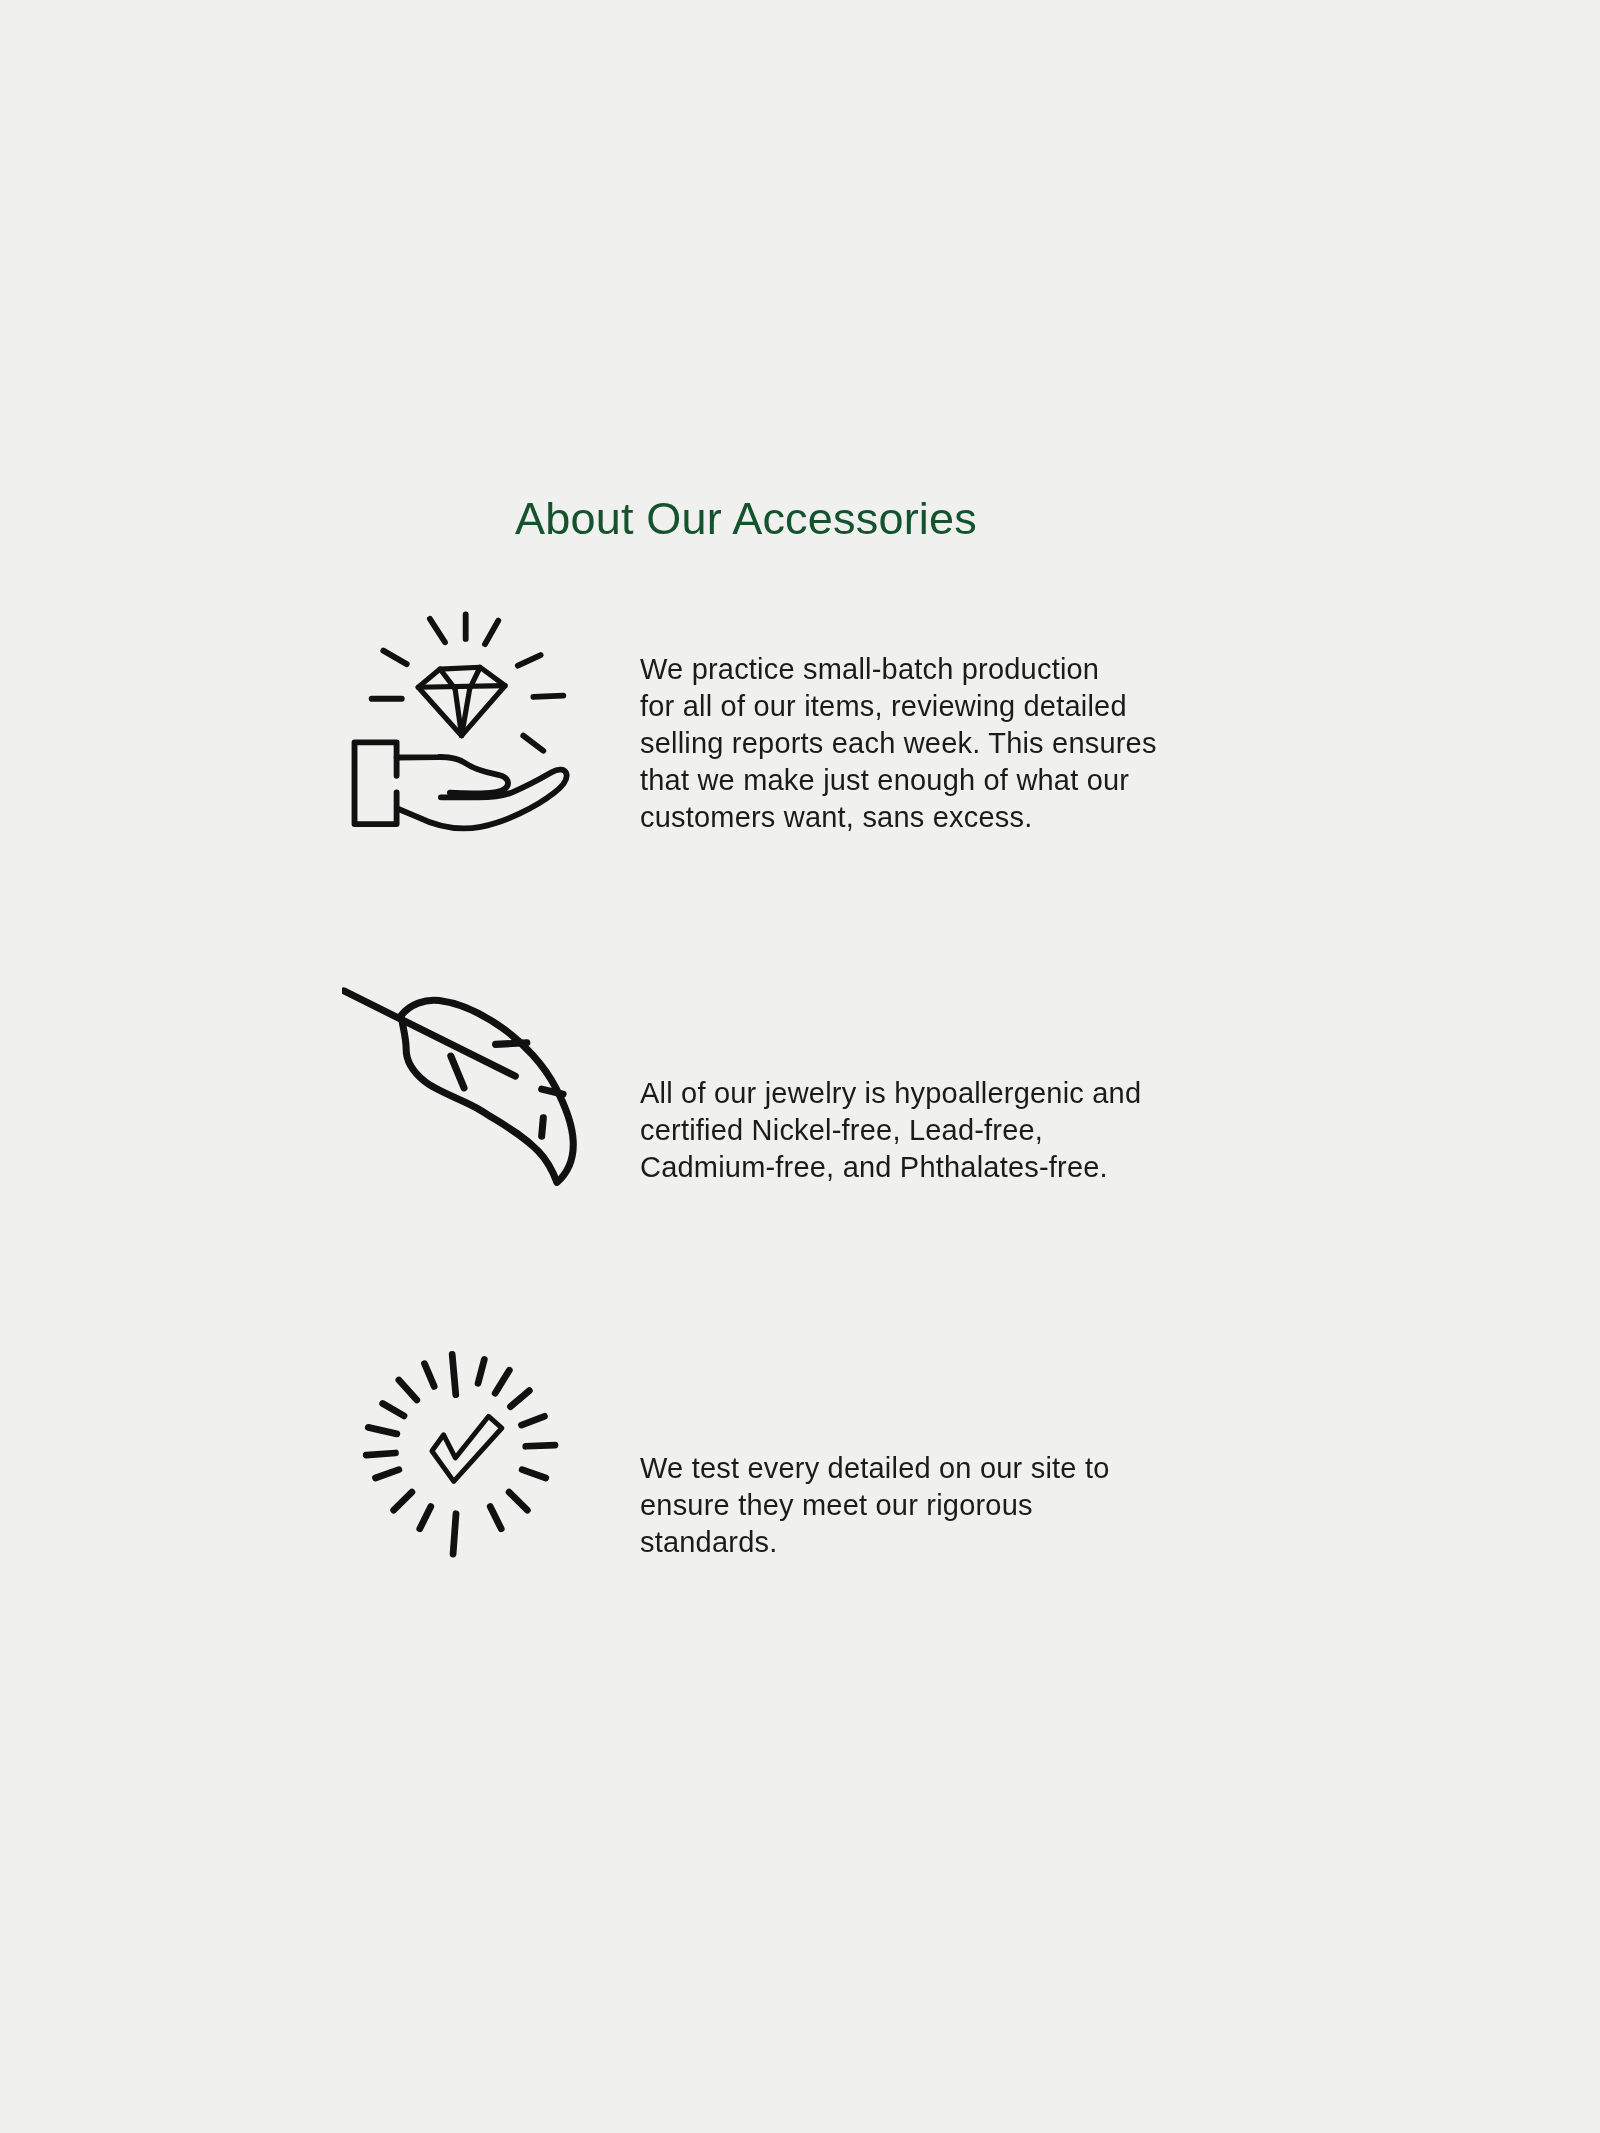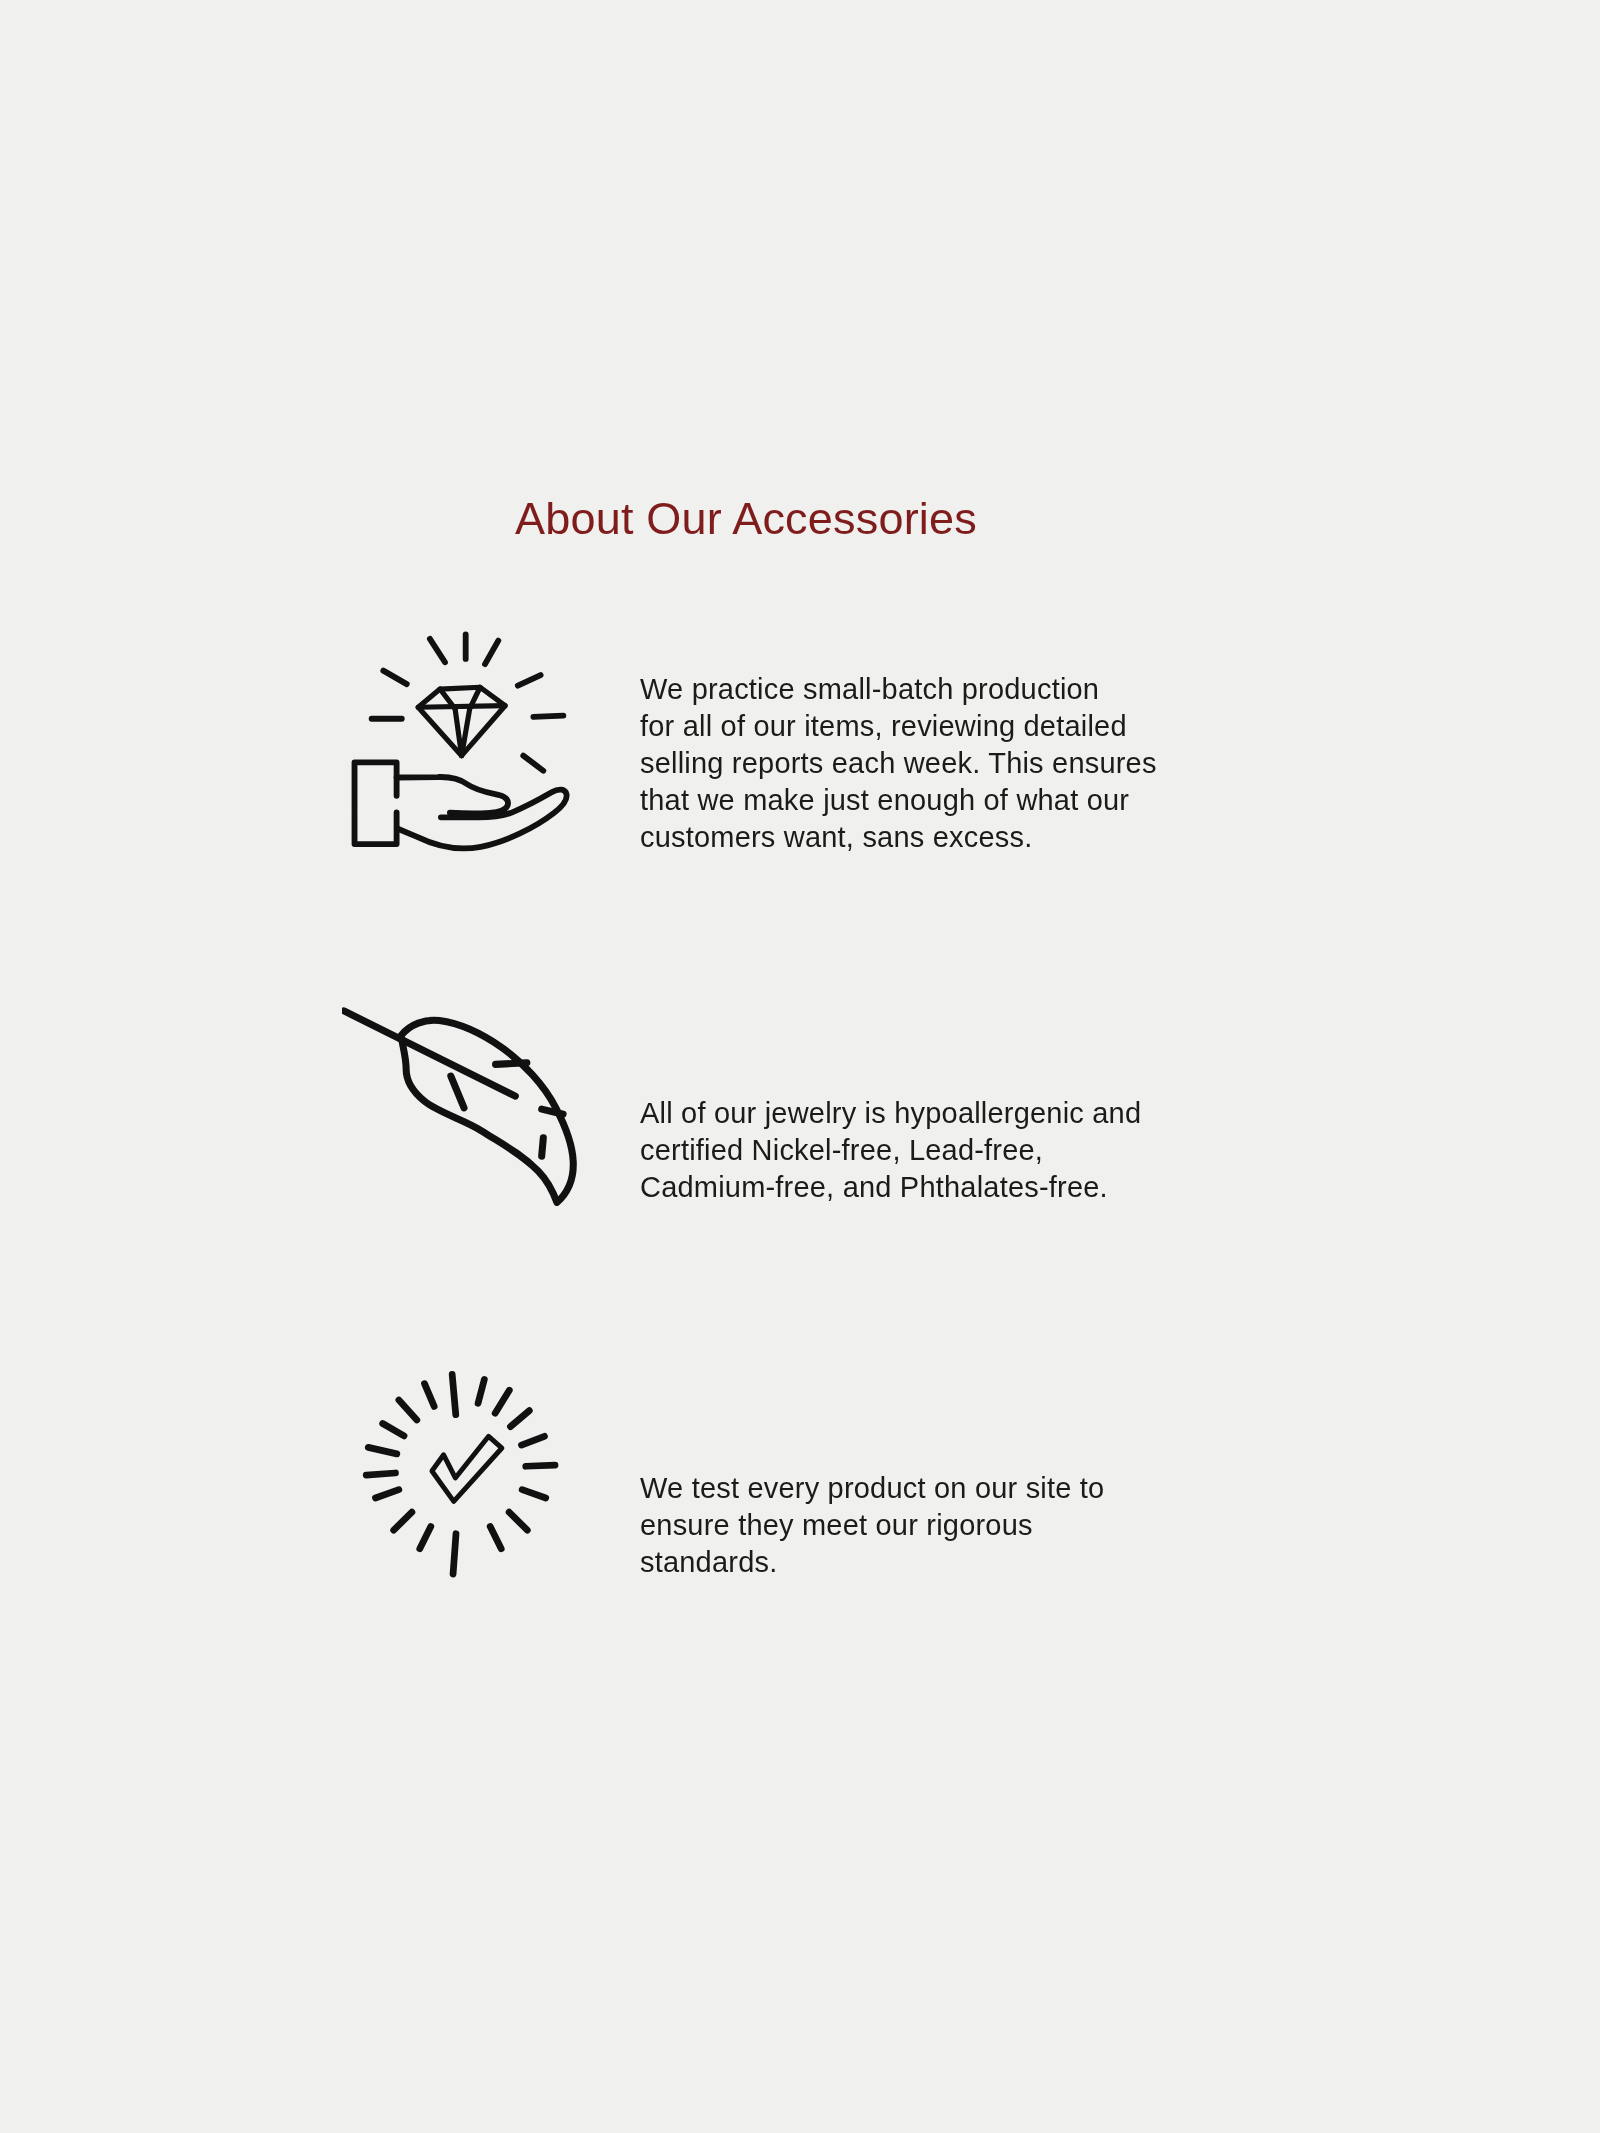--- a/index.html
+++ b/index.html
@@ -13,27 +13,27 @@
     font-family: "Liberation Sans", sans-serif;
     color: #1b1b1b;
     overflow: hidden;
   }
   .wrap {
     padding-top: 492px;
     margin-left: 340px;
     width: 812px;
   }
   .title {
-    margin: 0 0 85px 0;
+    margin: 0 0 65px 0;
     font-size: 45px;
     font-weight: 500;
     line-height: 54px;
     text-align: center;
     letter-spacing: 0.2px;
-    color: #7f1d1d;
+    color: #14532d;
   }
   .feature-row {
     display: flex;
     align-items: flex-end;
     margin-bottom: 150px;
   }
   .feature-row:last-child { margin-bottom: 0; }
   .icon-cell {
     flex: 0 0 240px;
     width: 240px;
@@ -143,18 +143,18 @@
           <line x1="71.6" y1="69.4" x2="79.7" y2="77.4"></line>
           <line x1="28.4" y1="69.4" x2="20.3" y2="77.4"></line>
           <line x1="63.2" y1="75.8" x2="68.1" y2="85.7"></line>
           <line x1="36.8" y1="75.8" x2="31.9" y2="85.7"></line>
           <line x1="48.0" y1="79.0" x2="46.7" y2="96.9"></line>
         </g>
 
         <path stroke-width="2.2" d="M37.3,51.1 L42.5,43.9 L47.7,54.2 L62.5,35.7 L68.4,40.9 L47.0,64.6 Z"></path>
       </svg>
     </div>
-    <p class="feature-text">We test every product on our site to
+    <p class="feature-text">We test every detailed on our site to
 ensure they meet our rigorous
 standards.</p>
   </div>
 
 </div>
 
 </body></html>

